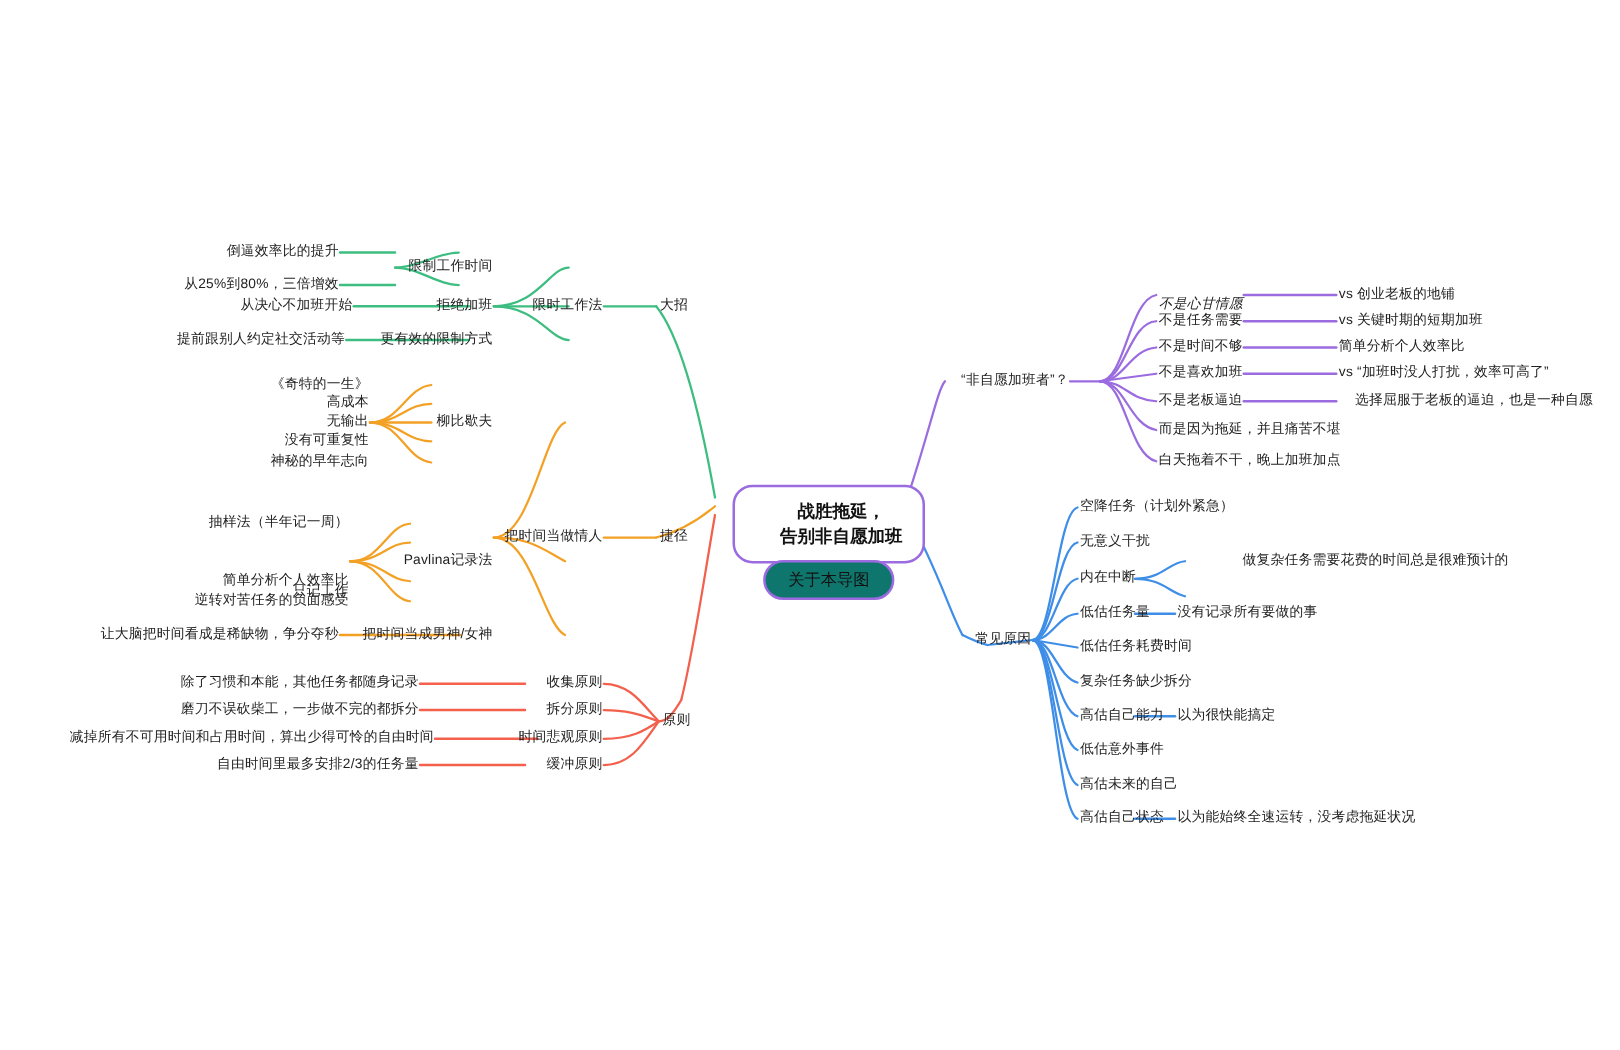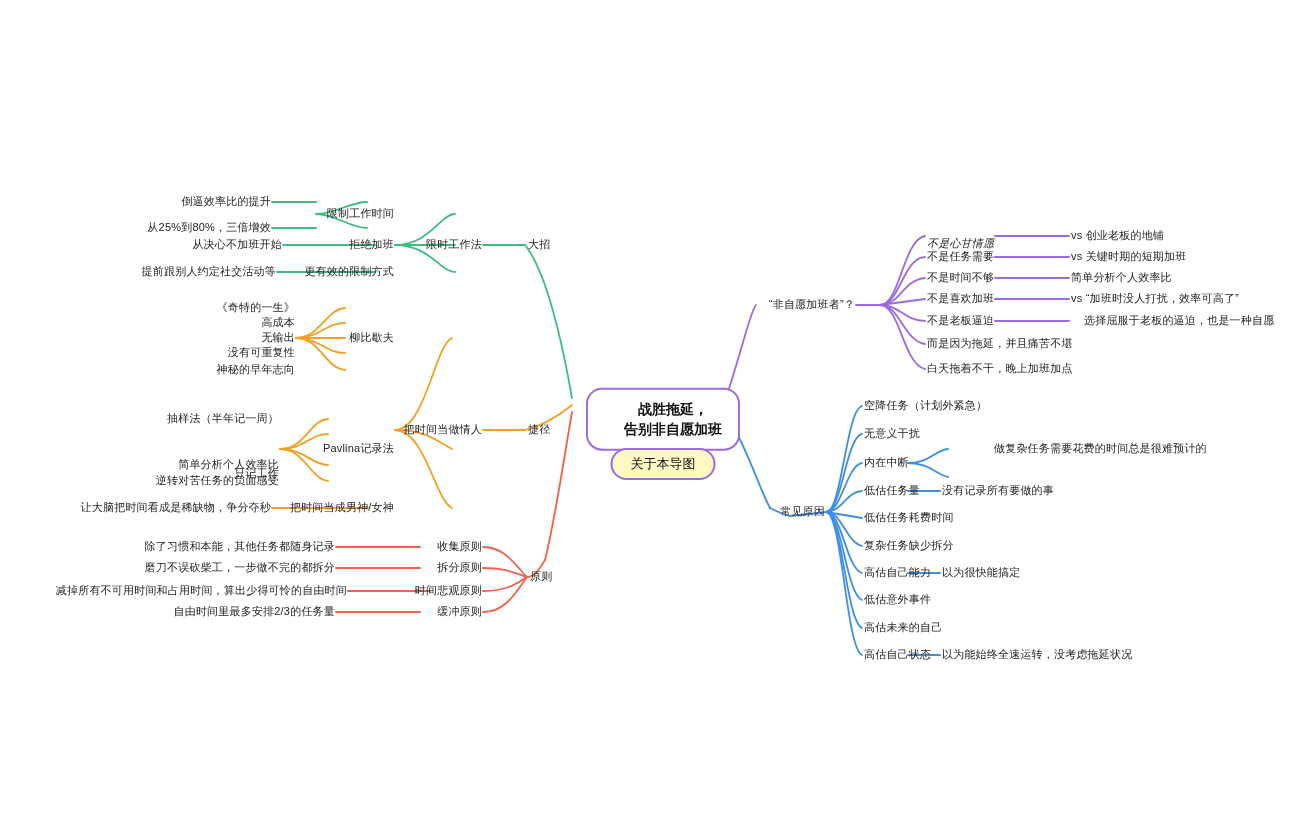--- a/index.html
+++ b/index.html
@@ -51,21 +51,21 @@
     text-align: center;
     padding: 9px 16px;
     line-height: 1.45;
     white-space: nowrap;
   }
   .about {
     position: absolute;
     transform: translate(-50%, -50%);
     border: 2px solid #9B6BE0;
     border-radius: 16px;
-    background: #fef9c3;
+    background: #0f766e;
     color: #111111;
     font-size: 13px;
     text-align: center;
     padding: 5px 18px;
     white-space: nowrap;
   }
 </style>
 </head>
 <body>
 

